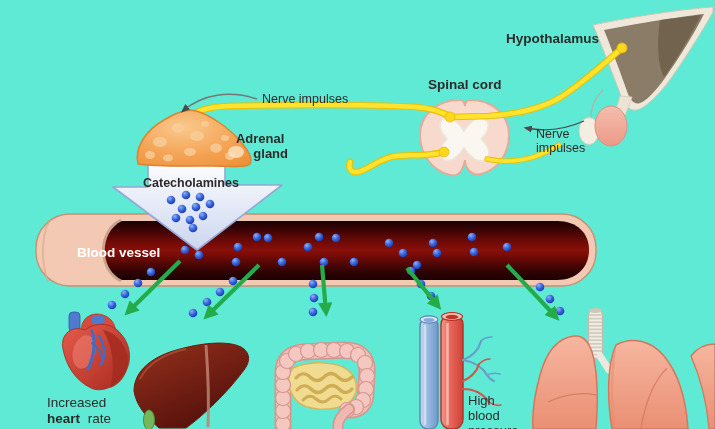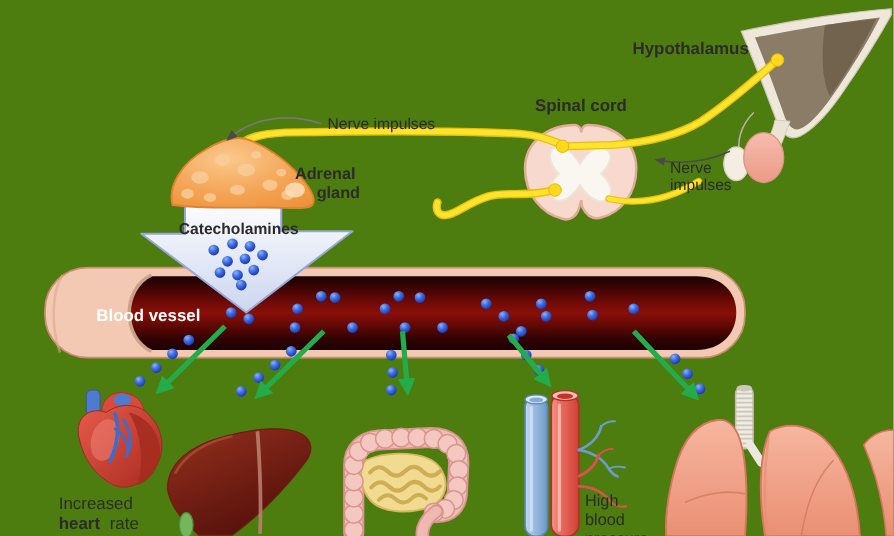--- a/index.html
+++ b/index.html
@@ -1,16 +1,16 @@
 <!DOCTYPE html>
 <html><head>
 <meta charset="utf-8">
 <style>
   html,body{margin:0;padding:0;background:#ffffff;}
-  .stage{position:relative;width:715px;height:429px;background:#4d7c0f;overflow:hidden;
+  .stage{position:relative;width:715px;height:429px;background:#5eead4;overflow:hidden;
          font-family:"Liberation Sans",sans-serif;}
   svg{display:block;}
   text{font-family:"Liberation Sans",sans-serif;font-size:13px;fill:#2d2b2a;}
   .b{font-weight:700;}
   .w{fill:#ffffff;}
   .sm{font-size:12.5px;}
   .lg{font-size:13.5px;}
 </style>
 </head>
 <body>

